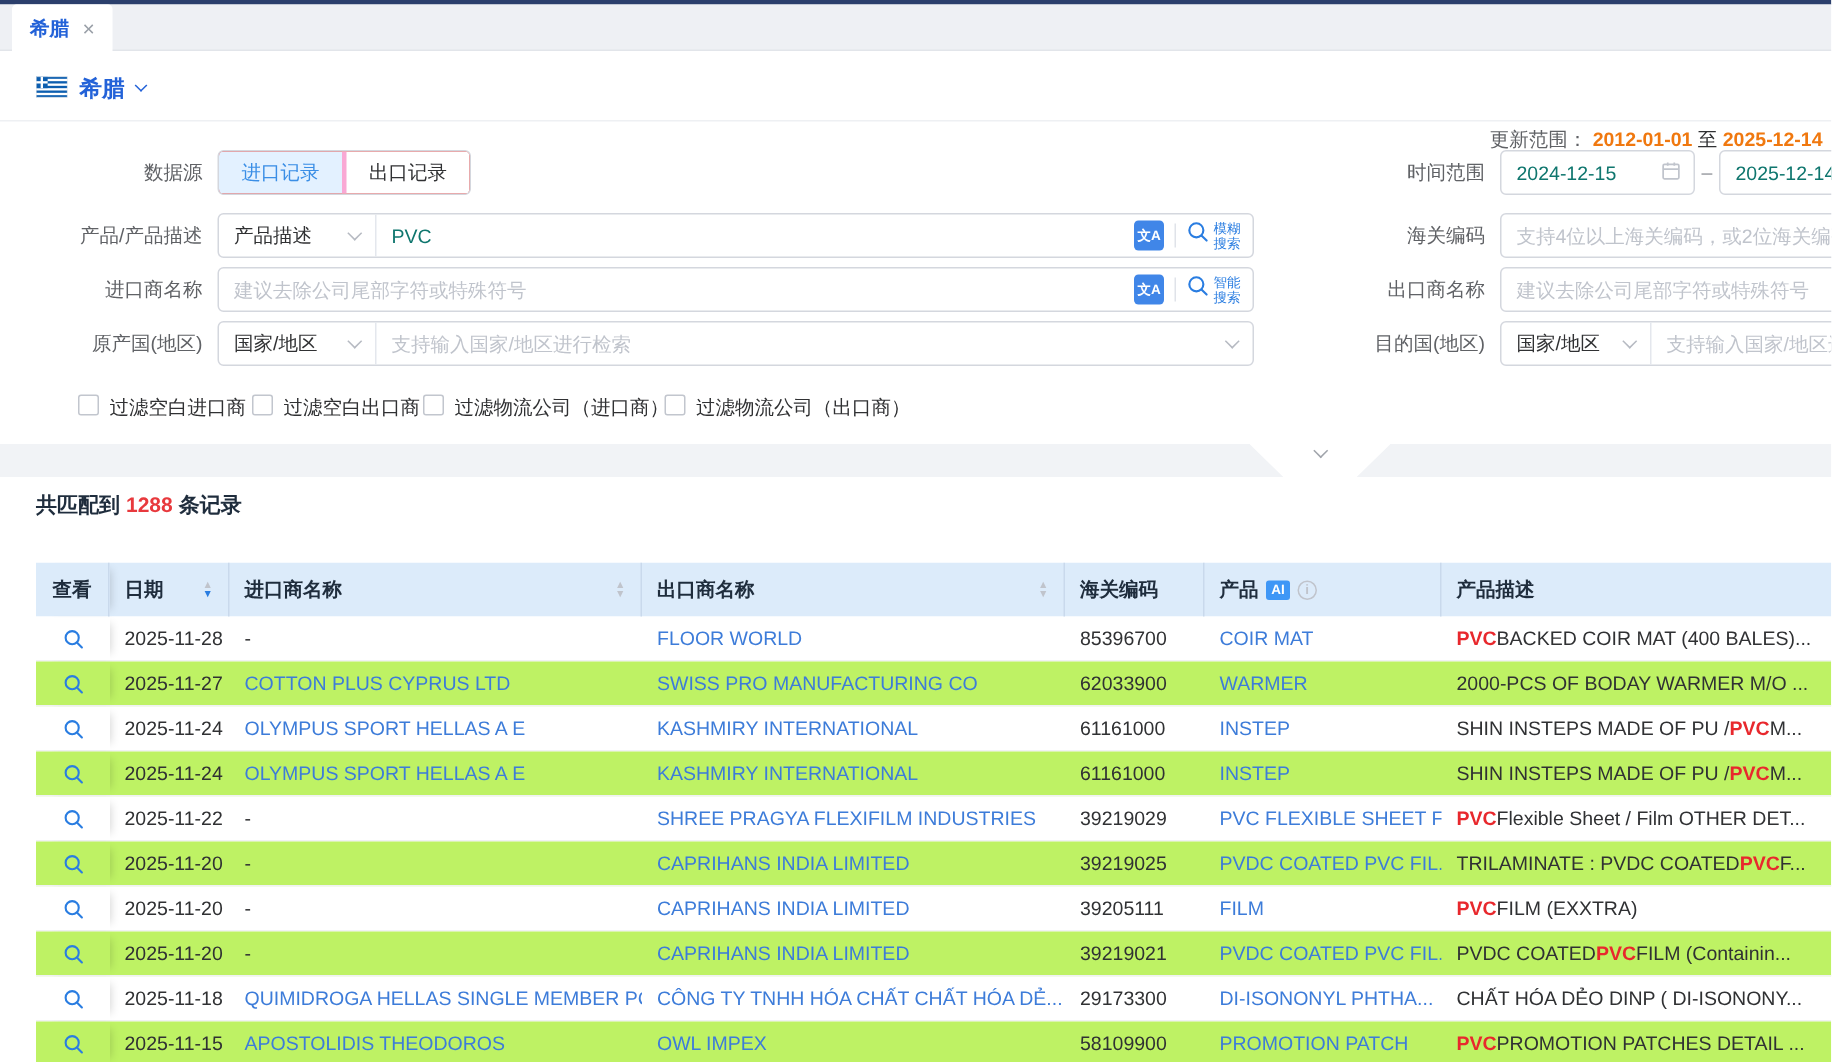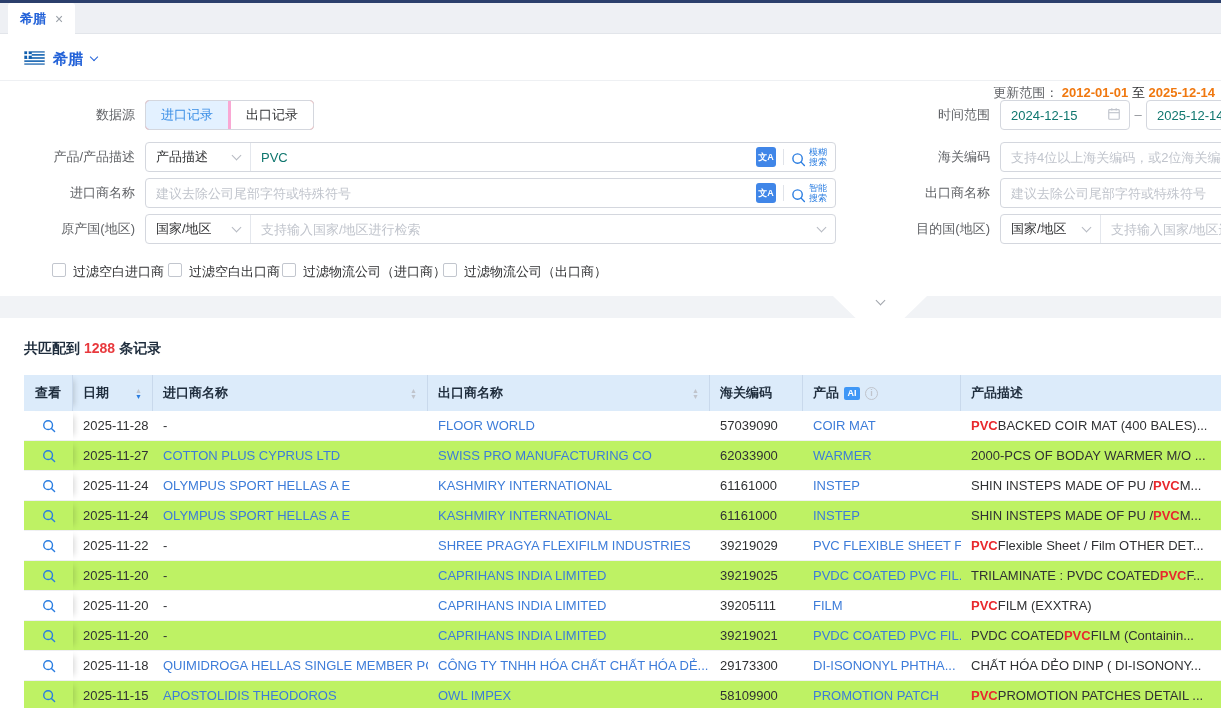--- a/index.html
+++ b/index.html
@@ -42,39 +42,39 @@
   .isel { width:105px; flex:none; height:100%; display:flex; align-items:center; justify-content:space-between;
           padding:0 10px; border-right:1px solid #e4e7ed; color:#303133; cursor:pointer; }
   .isel.narrow { width:100px; }
   .itext { flex:1; min-width:0; height:100%; border:none; outline:none; background:transparent; padding:0 10px;
            font-size:13px; color:#0f766e; font-family:inherit; }
   .itext::placeholder { color:#c0c4cc; }
   .tools { display:flex; align-items:center; gap:7px; padding-right:8px; flex:none; }
   .trans-icon { width:20px; height:20px; border-radius:3px; background:#4086e8; color:#fff; font-size:9px; font-weight:bold;
                 display:flex; align-items:center; justify-content:center; cursor:pointer; letter-spacing:0; }
   .vdiv { width:1px; height:16px; background:#e0e3e9; }
-  .search-btn { display:flex; align-items:flex-end; gap:3px; color:#2a7de1; cursor:pointer; }
+  .search-btn { display:flex; align-items:flex-start; gap:3px; color:#2a7de1; cursor:pointer; }
   .search-txt { font-size:9px; line-height:10px; }
   .cal-icon { flex:none; margin-right:8px; }
   .dash-sep { position:absolute; left:1132px; width:12px; text-align:center; line-height:30px; color:#909399; }
   .end-chev { margin-right:10px; flex:none; }
 
   
   .chk { position:absolute; top:263px; display:flex; align-items:flex-start; gap:7px; color:#303133; cursor:pointer;padding-left:28px; }
   .chk .box { width:14px; height:14px; border:1px solid #c2c6ce; border-radius:2px; background:#fff; flex:none; }
 
   
   .band { position:absolute; left:0; top:296px; right:0; height:22px; background:#f1f3f6; }
   .collapse-handle { position:absolute; left:833px; top:0; width:94px; height:22px; background:#fff;
                      clip-path:polygon(0 0,100% 0,76% 100%,24% 100%);
                      display:flex; align-items:flex-start; justify-content:center; padding-top:5px; cursor:pointer; }
   .collapse-handle .chev { border-color:#a0a4ab; }
 
   
-  .summary { position:absolute; left:24px; top:340px; font-size:14px; font-weight:bold; color:#1f2d3d; }
+  .summary { position:absolute; left:24px; top:328px; font-size:14px; font-weight:bold; color:#1f2d3d; }
   .summary .count { color:#e8393d; margin:0 4px; }
 
   
   .table { position:absolute; left:24px; top:375px; width:1197px; bottom:0; overflow:hidden; }
   .thead { display:flex; height:36px; background:#dcebfa; }
   .th { display:flex; align-items:center; padding:0 10px; font-weight:bold; color:#1f2d3d; border-right:1px solid #c9d9ec;
         white-space:nowrap; overflow:hidden; }
   .th:last-child { border-right:none; }
   .tr { display:flex; height:30px; background:#fff; border-bottom:1px solid #f0f1f3; }
   .tr.even { background:#bef264; }
@@ -293,21 +293,21 @@
         <div class="tr">
           <div class="cell c0">
             <svg width="14" height="14" viewBox="0 0 16 16">
               <circle cx="7" cy="7" r="5" fill="none" stroke="#2a7de1" stroke-width="1.6"></circle>
               <line x1="10.8" y1="10.8" x2="14.4" y2="14.4" stroke="#2a7de1" stroke-width="1.6" stroke-linecap="round"></line>
             </svg>
           </div>
           <div class="cell c1">2025-11-28</div>
           <div class="cell c2">-</div>
           <div class="cell c3 link">FLOOR WORLD</div>
-          <div class="cell c4">57039090</div>
+          <div class="cell c4">85396700</div>
           <div class="cell c5 link">COIR MAT</div>
           <div class="cell c6">
             <span class="red">PVC</span>
             <span> BACKED COIR MAT (400 BALES)...</span>
           </div>
         </div>
         <div class="tr even">
           <div class="cell c0">
             <svg width="14" height="14" viewBox="0 0 16 16">
               <circle cx="7" cy="7" r="5" fill="none" stroke="#2a7de1" stroke-width="1.6"></circle>

